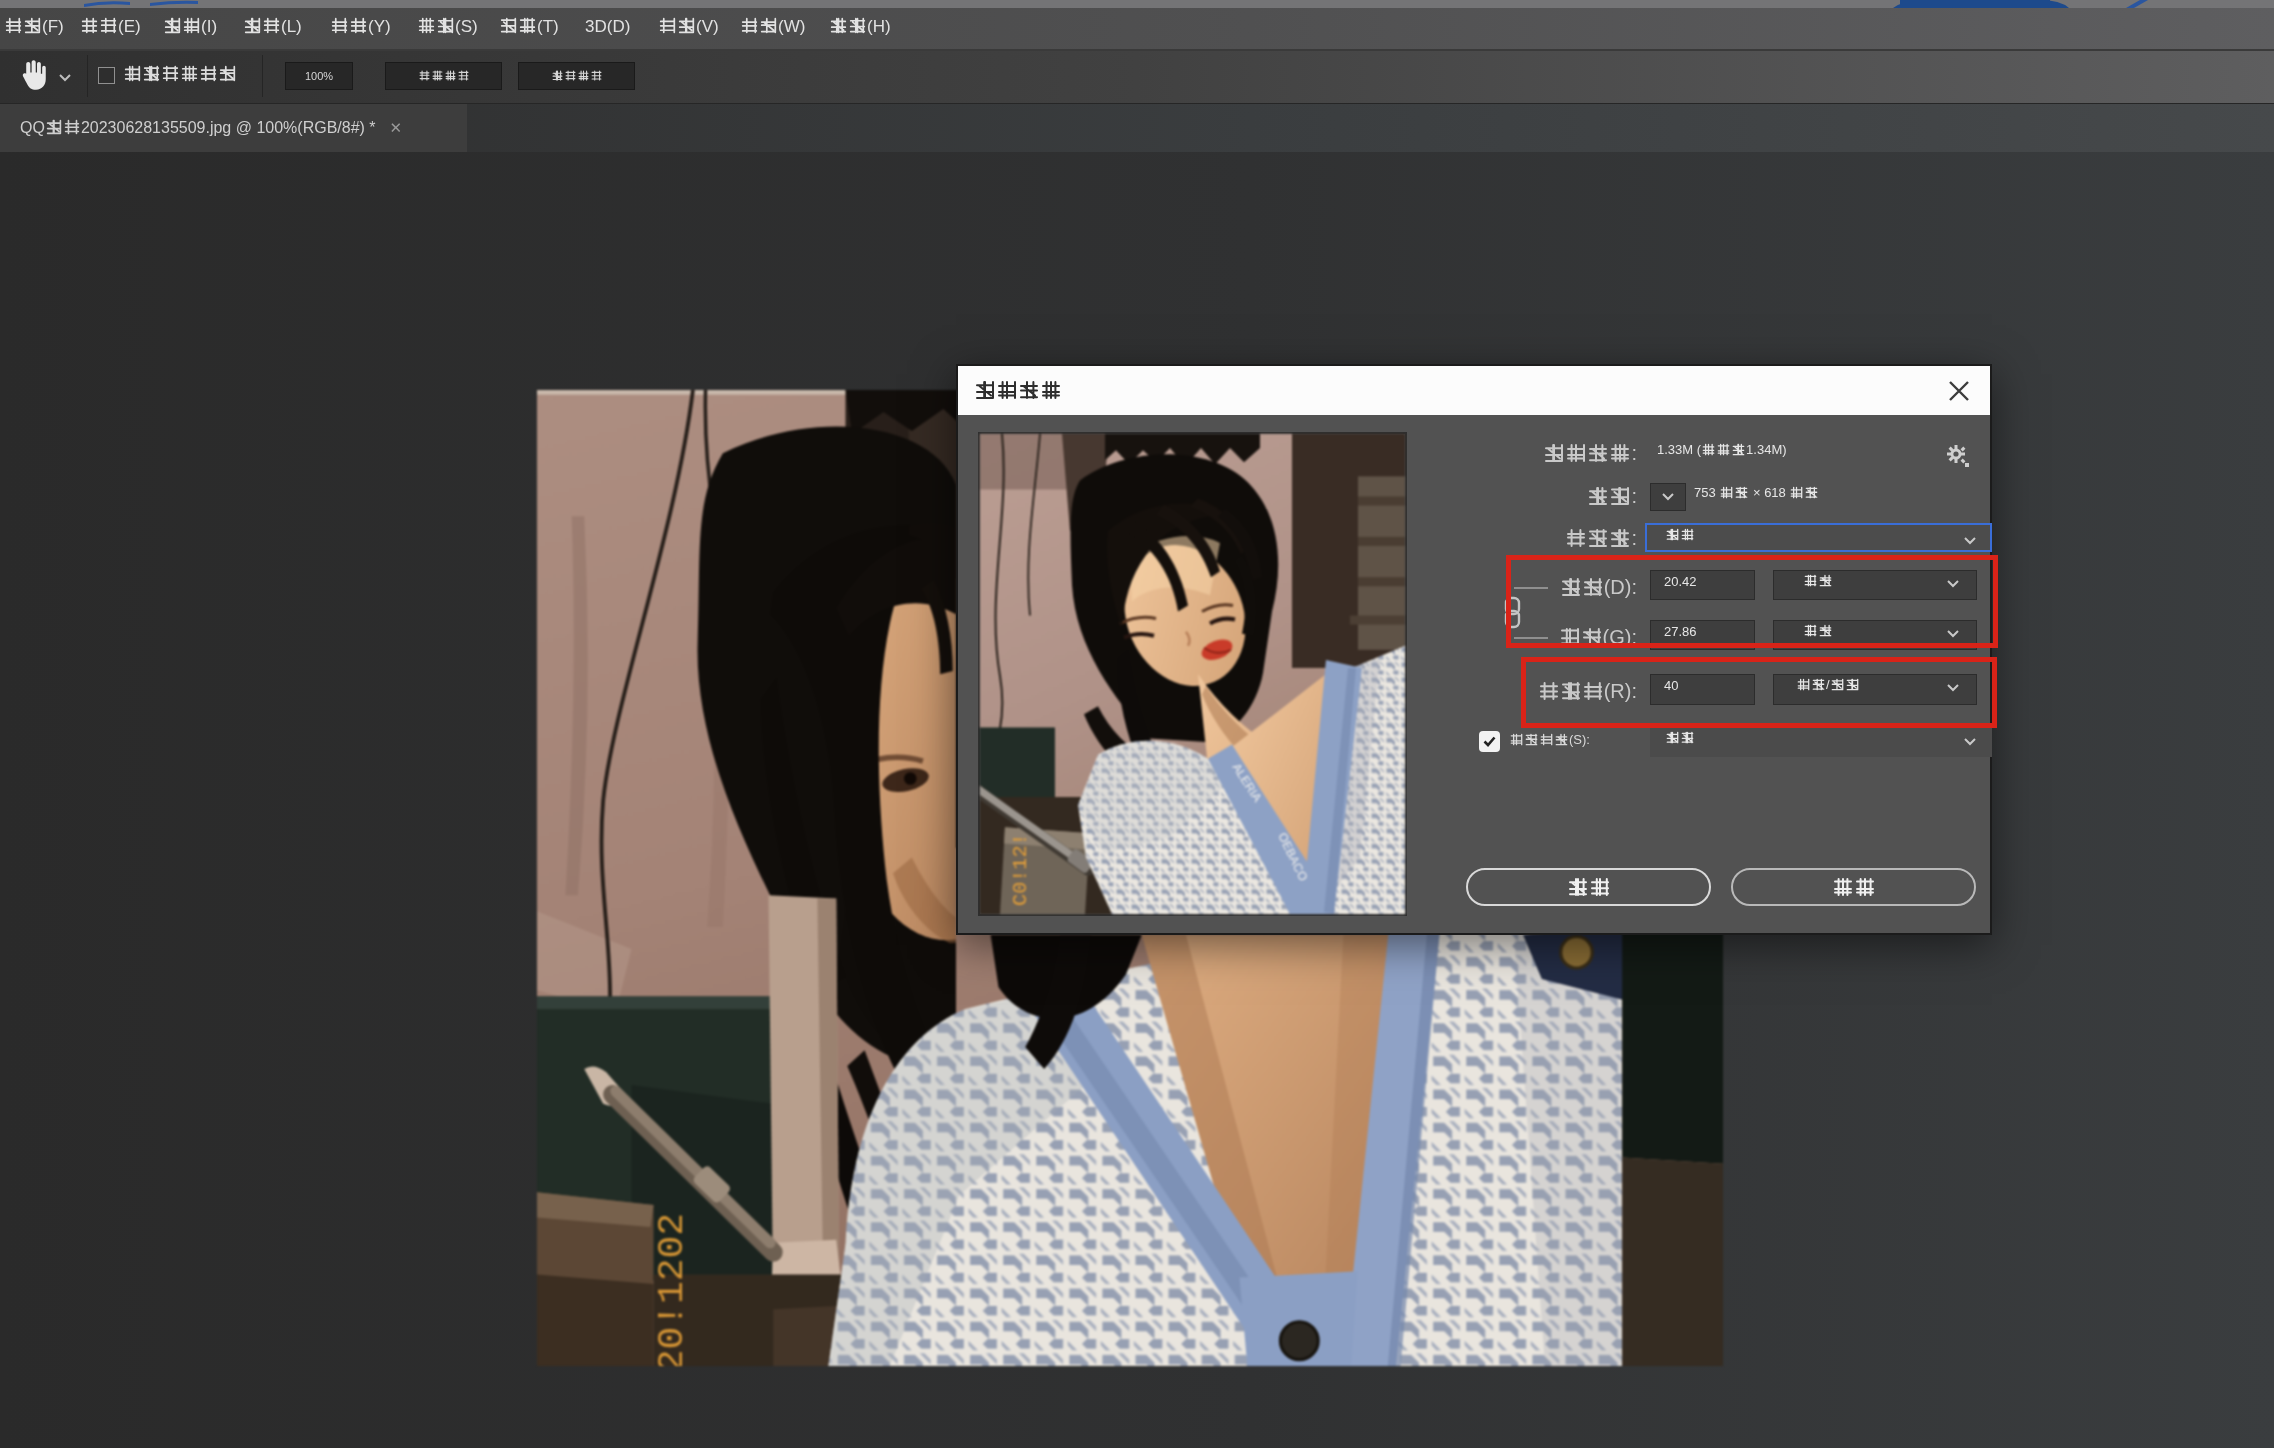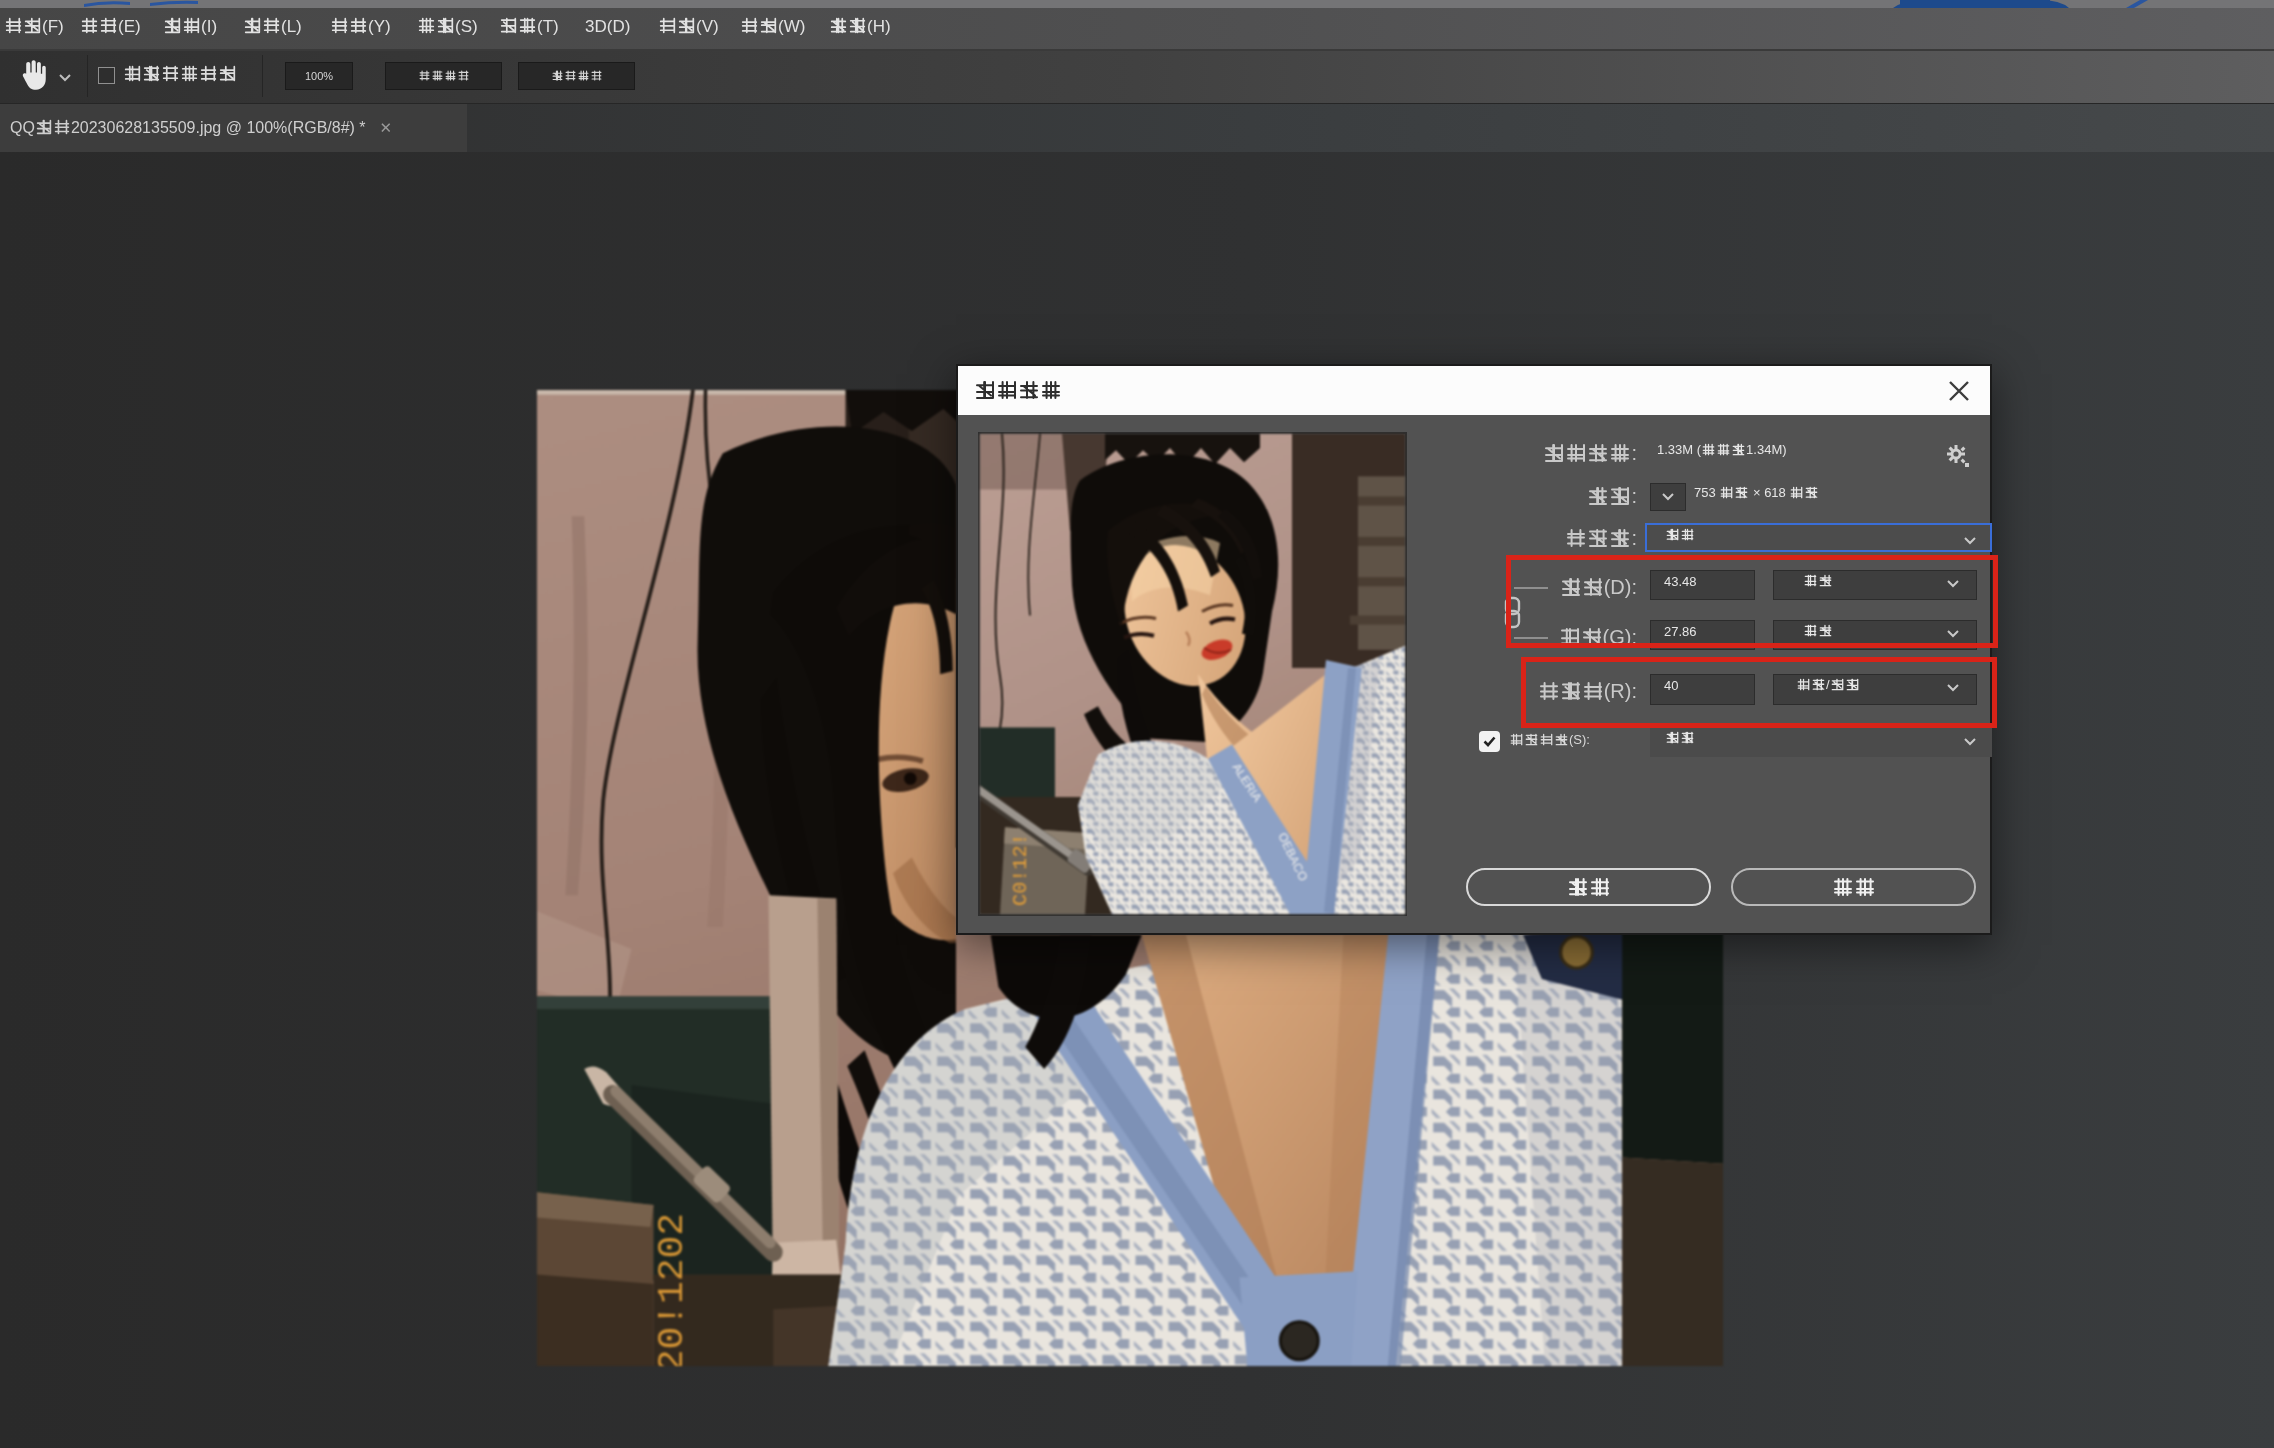--- a/index.html
+++ b/index.html
@@ -143,21 +143,21 @@
         <path d="M10 30 H90 M10 56 H90 M10 86 H90 M40 10 V90 M78 10 V90 M22 30 L80 78 M50 10 V90" stroke="currentColor" stroke-width="10" fill="none" stroke-linecap="round"></path>
       </svg><svg viewBox="0 0 100 100" style="width:1em;height:1em;vertical-align:-0.13em;margin:0 1px">
         <path d="M10 22 H90 M10 52 H90 M10 78 H90 M28 10 V90 M78 10 V90" stroke="currentColor" stroke-width="10" fill="none" stroke-linecap="round"></path>
       </svg><svg viewBox="0 0 100 100" style="width:1em;height:1em;vertical-align:-0.13em;margin:0 1px">
         <path d="M10 30 H90 M10 60 H90 M10 78 H90 M28 10 V90 M78 10 V90 M50 10 V90" stroke="currentColor" stroke-width="10" fill="none" stroke-linecap="round"></path>
       </svg><svg viewBox="0 0 100 100" style="width:1em;height:1em;vertical-align:-0.13em;margin:0 1px">
         <path d="M10 22 H90 M10 52 H90 M10 82 H90 M34 10 V90 M78 10 V90" stroke="currentColor" stroke-width="10" fill="none" stroke-linecap="round"></path>
       </svg></div>
   </div>
   <div id="tabbar" class="abs">
-    <div id="tab"><span style="margin-left:10px" class="cj">QQ<svg viewBox="0 0 100 100" style="width:1em;height:1em;vertical-align:-0.13em;margin:0 1px">
+    <div id="tab"><span style="margin-left:20px" class="cj">QQ<svg viewBox="0 0 100 100" style="width:1em;height:1em;vertical-align:-0.13em;margin:0 1px">
           <path d="M10 26 H90 M10 60 H90 M10 90 H90 M46 10 V90 M90 10 V90 M22 30 L80 78 M50 10 V90" stroke="currentColor" stroke-width="10" fill="none" stroke-linecap="round"></path>
         </svg><svg viewBox="0 0 100 100" style="width:1em;height:1em;vertical-align:-0.13em;margin:0 1px">
           <path d="M10 30 H90 M10 52 H90 M10 78 H90 M28 10 V90 M78 10 V90" stroke="currentColor" stroke-width="10" fill="none" stroke-linecap="round"></path>
         </svg>20230628135509.jpg @ 100%(RGB/8#) *</span><span style="color:#9a9a9a;margin-left:14px;font-size:15px">✕</span></div>
   </div>
   <div id="canvas" class="abs"></div>
 
   <div id="photo" class="abs">
   <svg width="1186" height="976" viewBox="0 0 753 618" preserveAspectRatio="none" style="filter:blur(1.1px)">
     <defs>
@@ -423,21 +423,21 @@
         <rect x="8" y="31" width="13px" height="16" rx="5"></rect>
       </g>
     </svg>
 
     <div class="lab cj" style="left:379px;top:210px;width:300px"><svg viewBox="0 0 100 100" style="width:1em;height:1em;vertical-align:-0.13em;margin:0 1px">
         <path d="M10 22 H90 M10 60 H90 M10 90 H90 M46 10 V90 M84 10 V90 M22 30 L80 78 M50 10 V90" stroke="currentColor" stroke-width="10" fill="none" stroke-linecap="round"></path>
       </svg><svg viewBox="0 0 100 100" style="width:1em;height:1em;vertical-align:-0.13em;margin:0 1px">
         <path d="M10 26 H90 M10 52 H90 M10 86 H90 M40 10 V90 M84 10 V90 M22 30 L80 78" stroke="currentColor" stroke-width="10" fill="none" stroke-linecap="round"></path>
       </svg>(D):</div>
     <div class="ibox" style="left:692px;top:204px;width:105px;height:30px"></div>
-    <div class="val" style="left:706px;top:208px">43.48</div>
+    <div class="val" style="left:706px;top:208px">20.42</div>
     <div class="ibox" style="left:815px;top:204px;width:204px;height:30px"></div>
     <div class="val cj" style="left:845px;top:207px"><svg viewBox="0 0 100 100" style="width:1em;height:1em;vertical-align:-0.13em;margin:0 1px">
         <path d="M10 18 H90 M10 56 H90 M10 82 H90 M34 10 V90 M84 10 V90 M50 10 V90" stroke="currentColor" stroke-width="10" fill="none" stroke-linecap="round"></path>
       </svg><svg viewBox="0 0 100 100" style="width:1em;height:1em;vertical-align:-0.13em;margin:0 1px">
         <path d="M10 30 H90 M10 48 H90 M10 90 H90 M46 10 V90 M78 10 V90 M22 30 L80 78" stroke="currentColor" stroke-width="10" fill="none" stroke-linecap="round"></path>
       </svg></div>
     <svg class="chev" style="left:988px;top:214px">
       <path d="M2 1 L7 6 L12 1" stroke="#c9c9c9" stroke-width="2" fill="none"></path>
     </svg>
 

